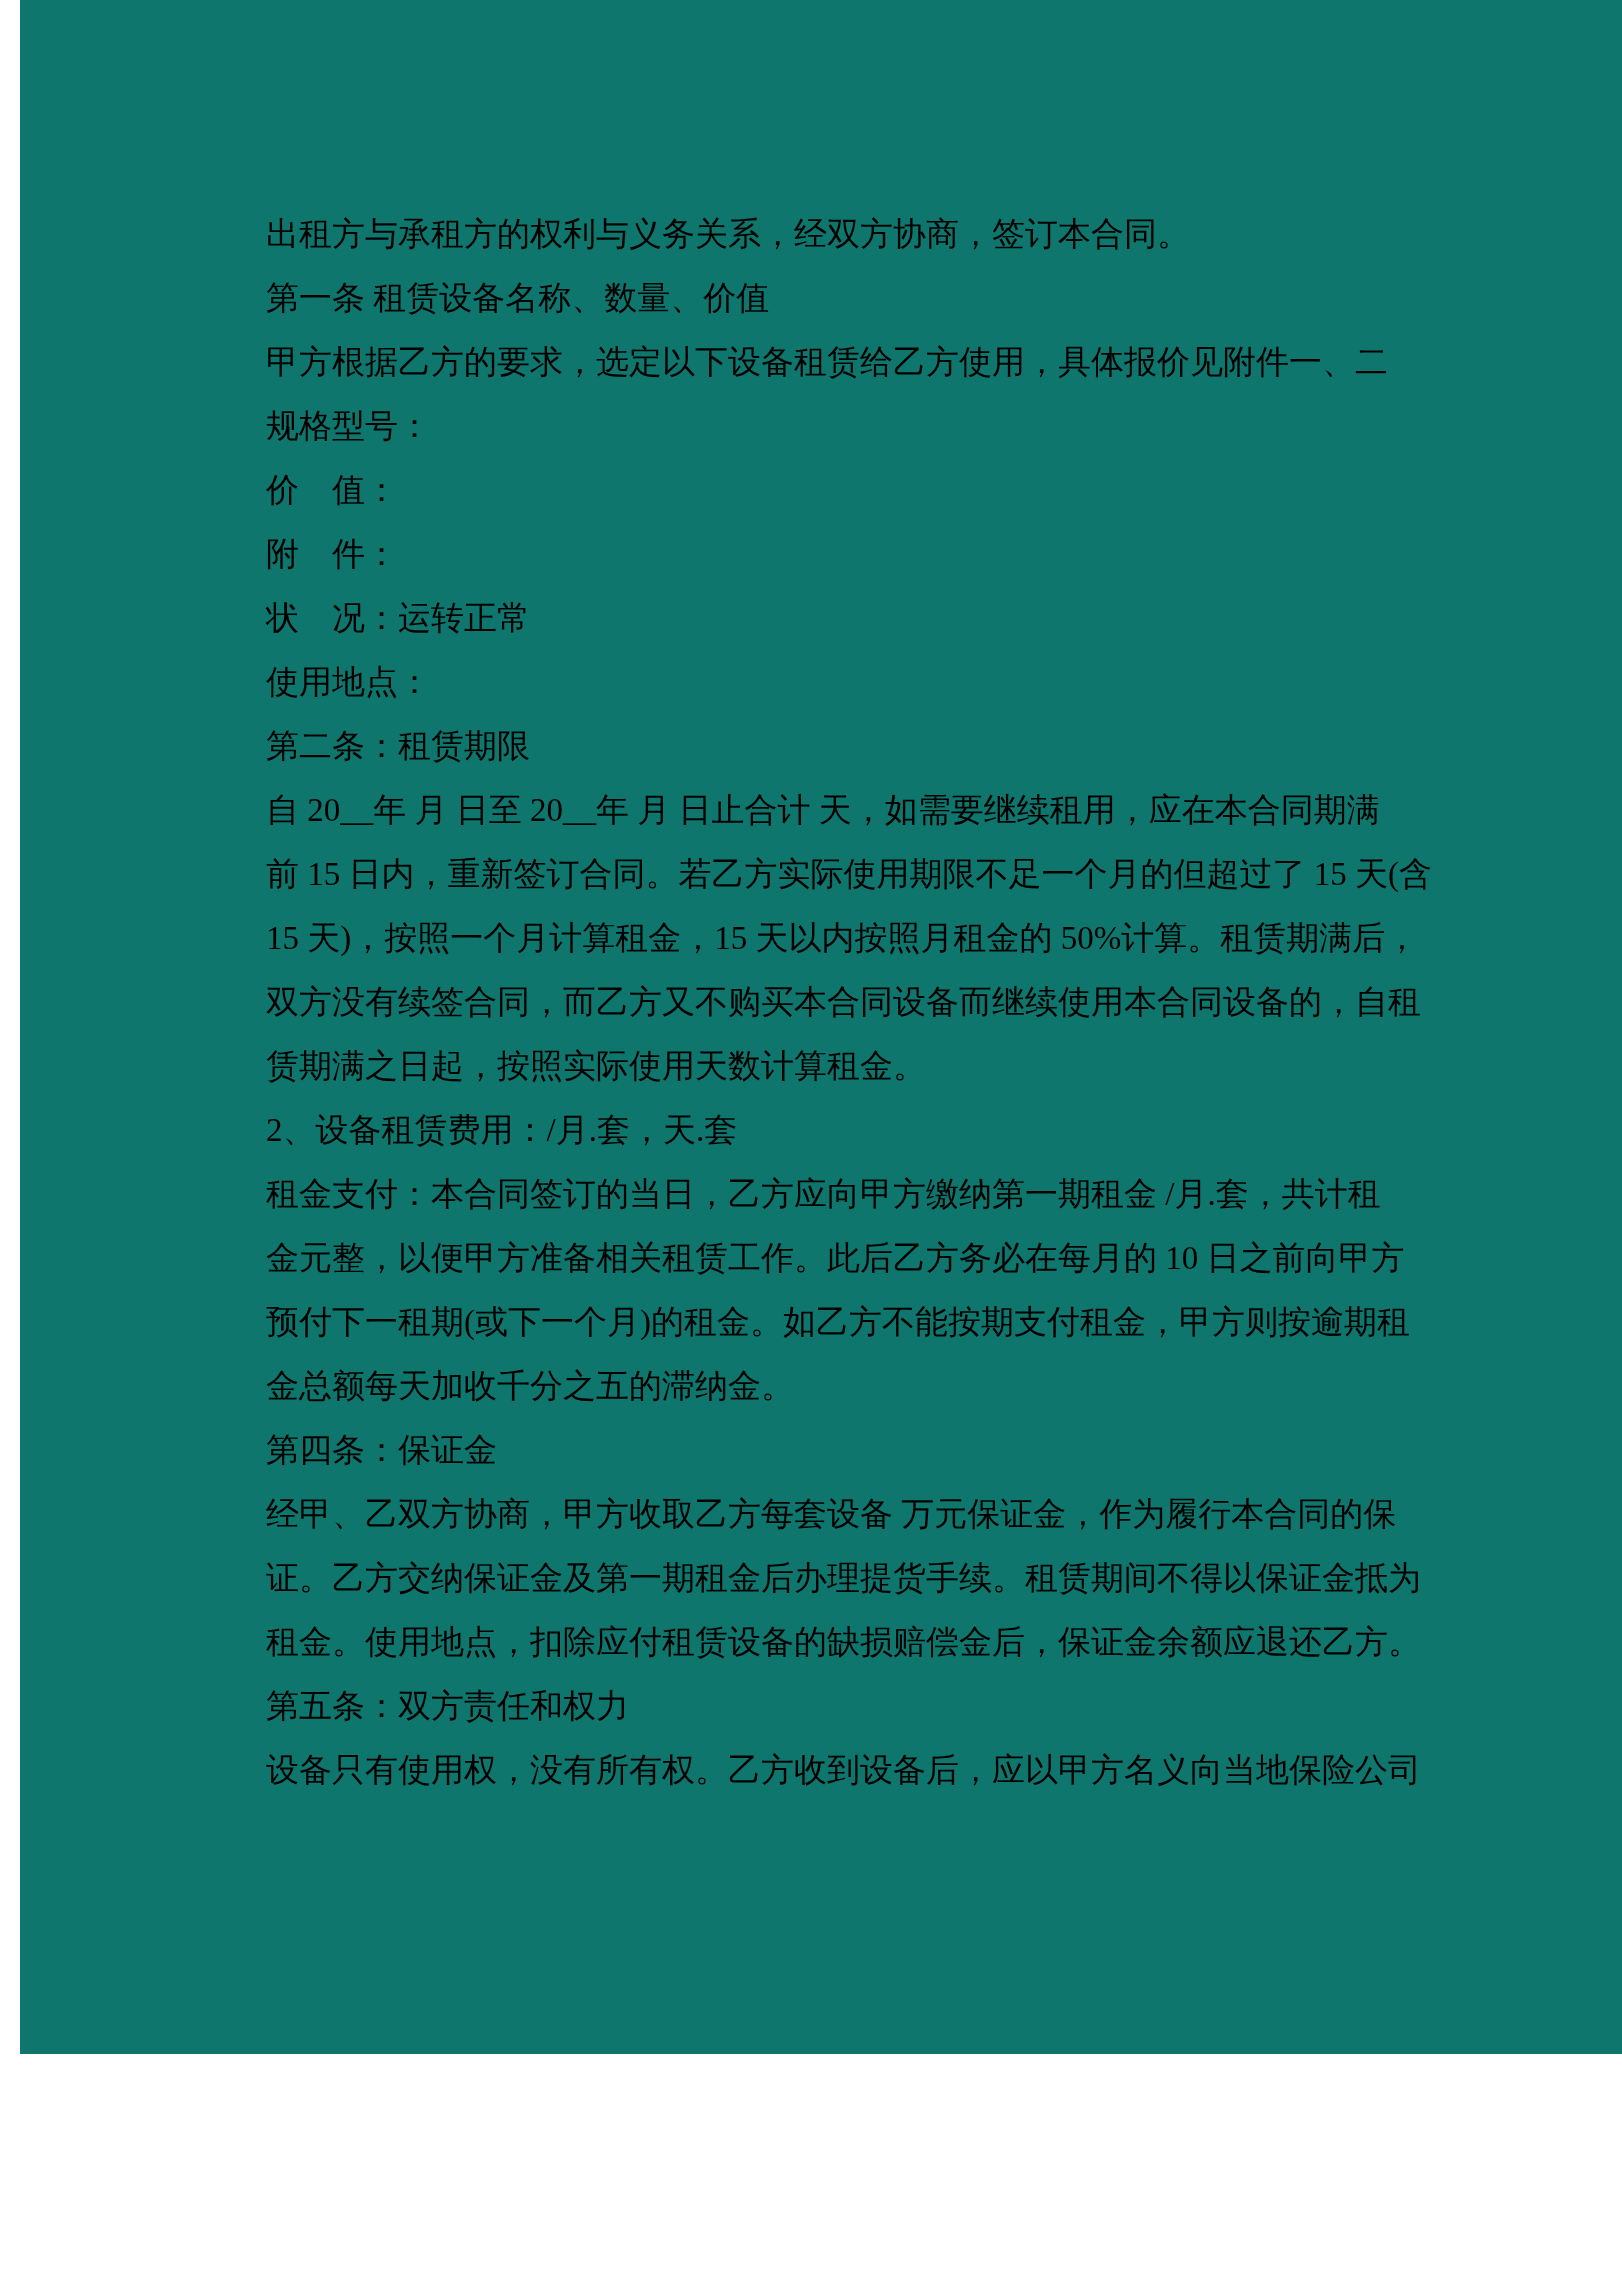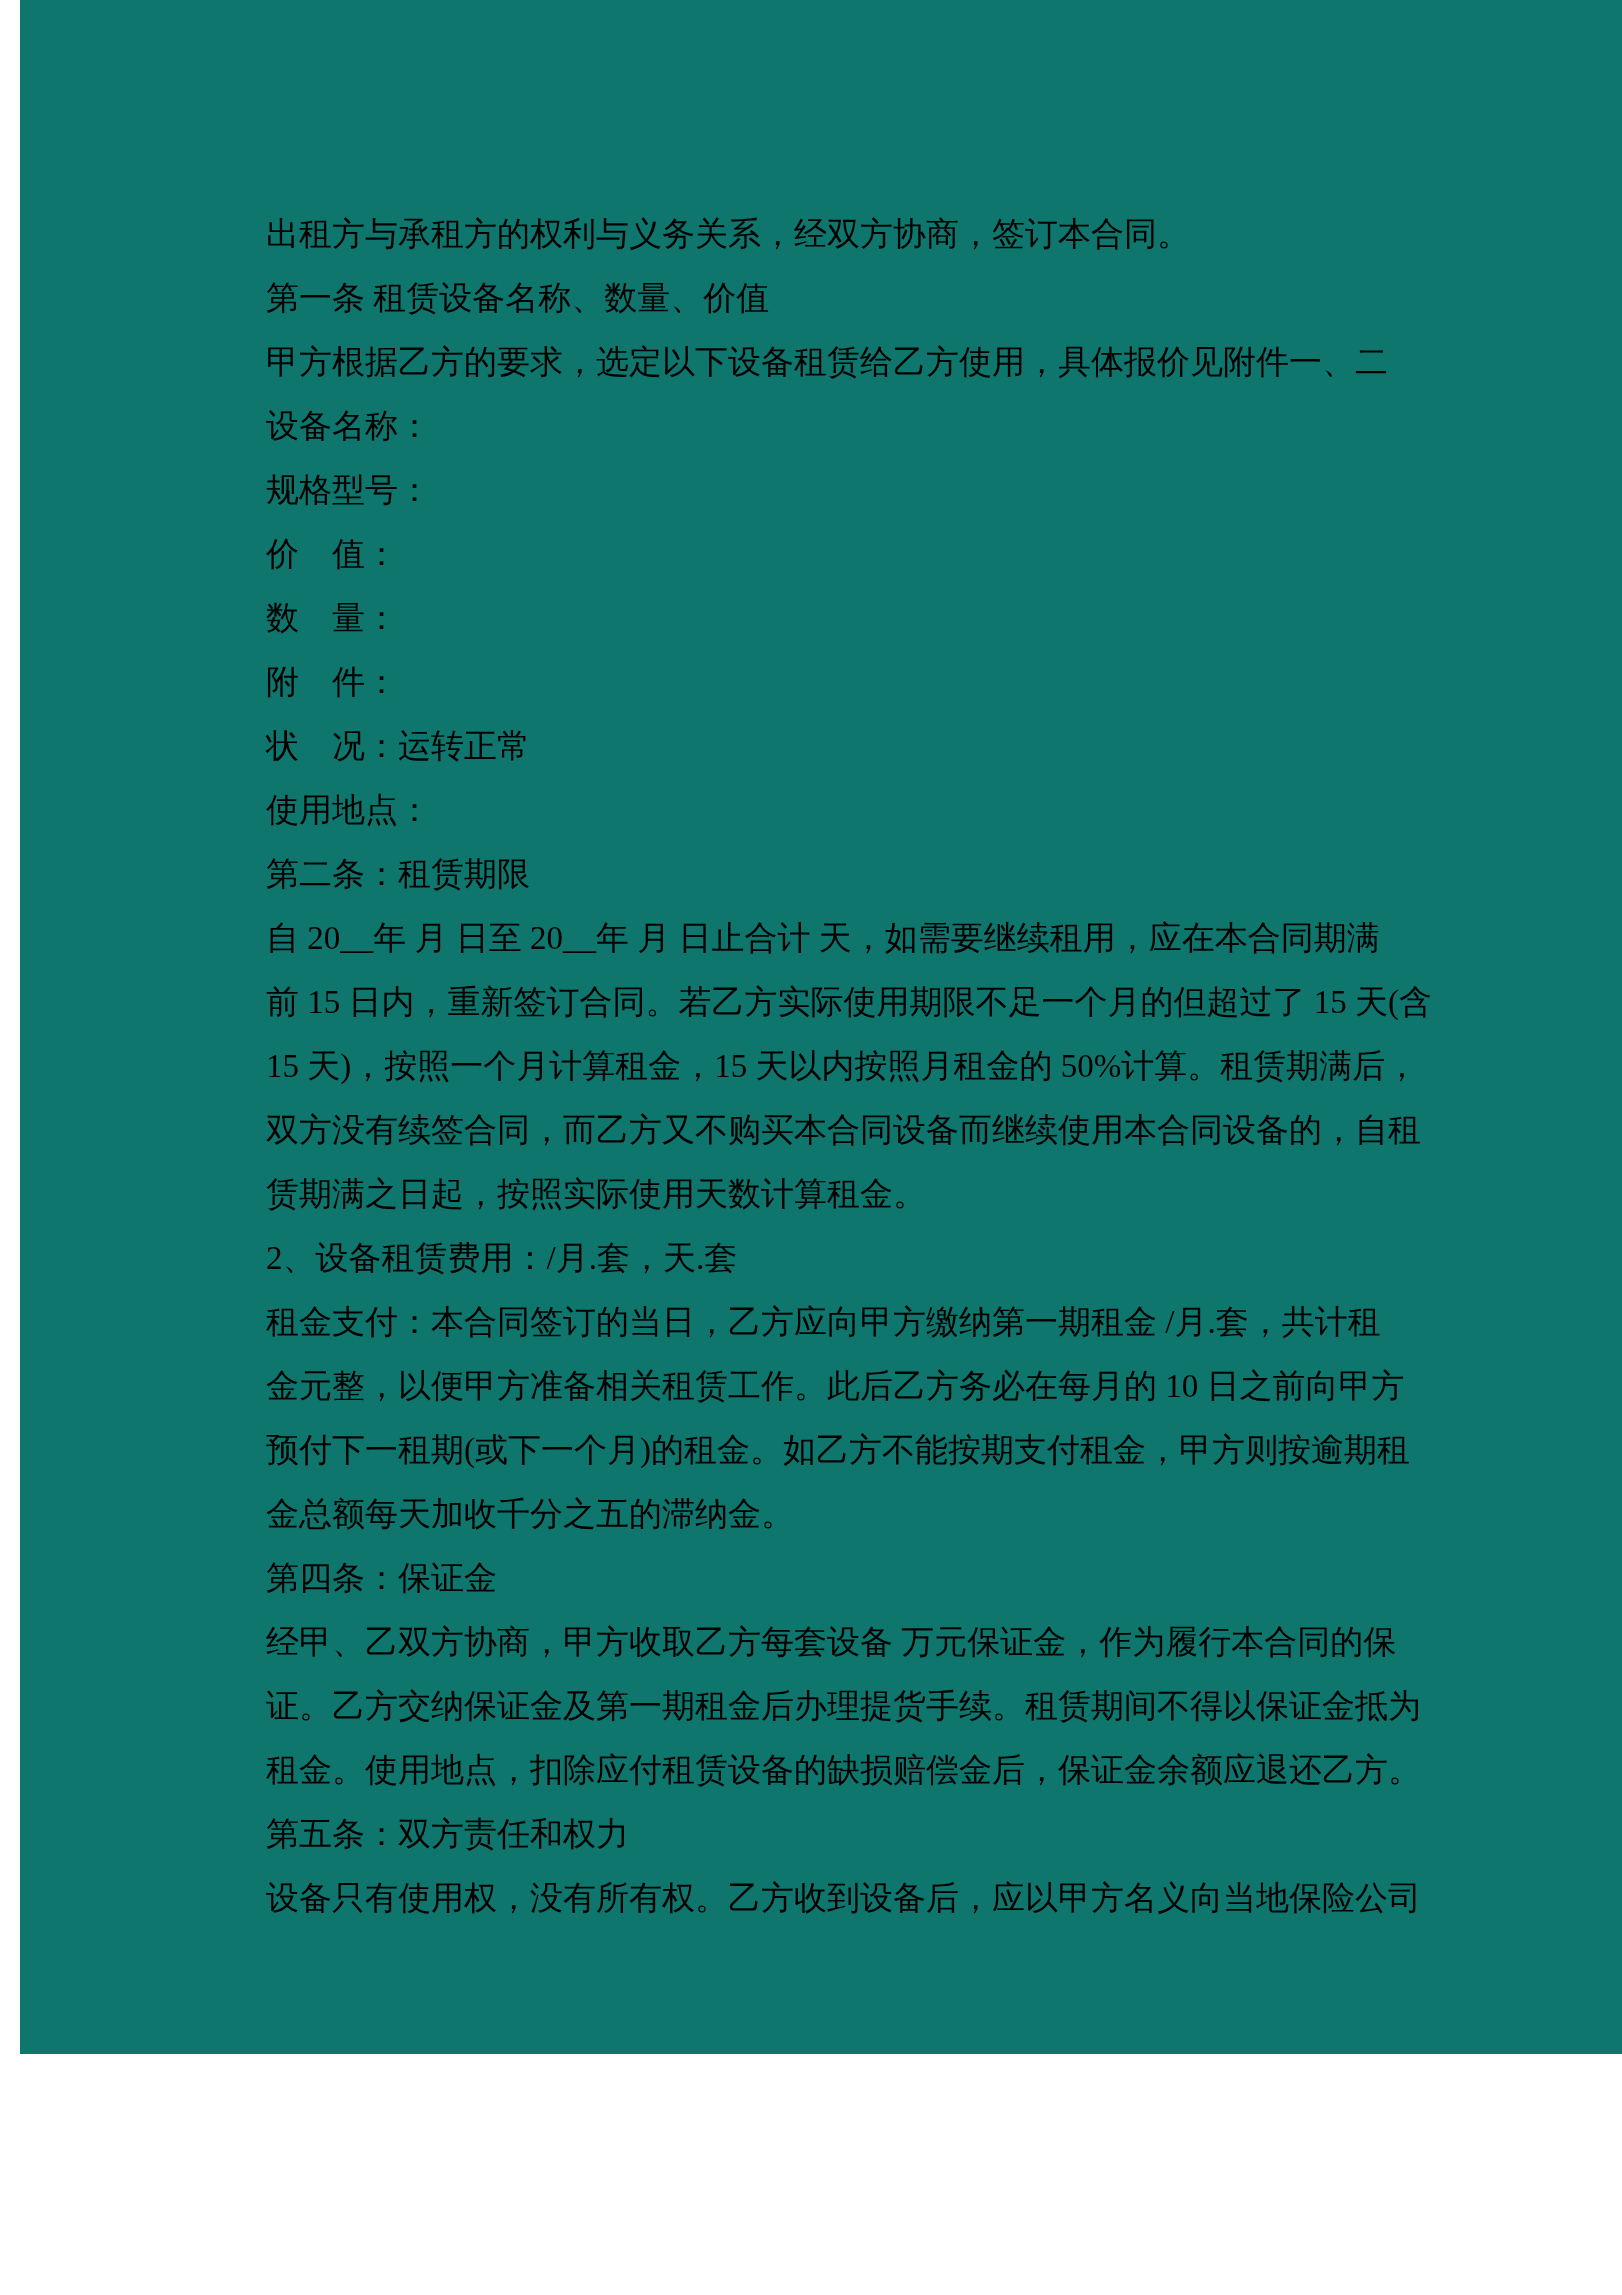--- a/index.html
+++ b/index.html
@@ -34,24 +34,22 @@
   }
 </style>
 </head>
 <body>
 
 <div class="page">
   <div class="doc">
     <div class="line">出租方与承租方的权利与义务关系，经双方协商，签订本合同。</div>
     <div class="line">第一条 租赁设备名称、数量、价值</div>
     <div class="line">甲方根据乙方的要求，选定以下设备租赁给乙方使用，具体报价见附件一、二</div>
-    <div class="line">设备名称：</div>
     <div class="line">规格型号：</div>
     <div class="line">价　值：</div>
-    <div class="line">数　量：</div>
     <div class="line">附　件：</div>
     <div class="line">状　况：运转正常</div>
     <div class="line">使用地点：</div>
     <div class="line">第二条：租赁期限</div>
     <div class="line">自 20__年 月 日至 20__年 月 日止合计 天，如需要继续租用，应在本合同期满</div>
     <div class="line">前 15 日内，重新签订合同。若乙方实际使用期限不足一个月的但超过了 15 天(含</div>
     <div class="line">15 天)，按照一个月计算租金，15 天以内按照月租金的 50%计算。租赁期满后，</div>
     <div class="line">双方没有续签合同，而乙方又不购买本合同设备而继续使用本合同设备的，自租</div>
     <div class="line">赁期满之日起，按照实际使用天数计算租金。</div>
     <div class="line">2、设备租赁费用：/月.套，天.套</div>

